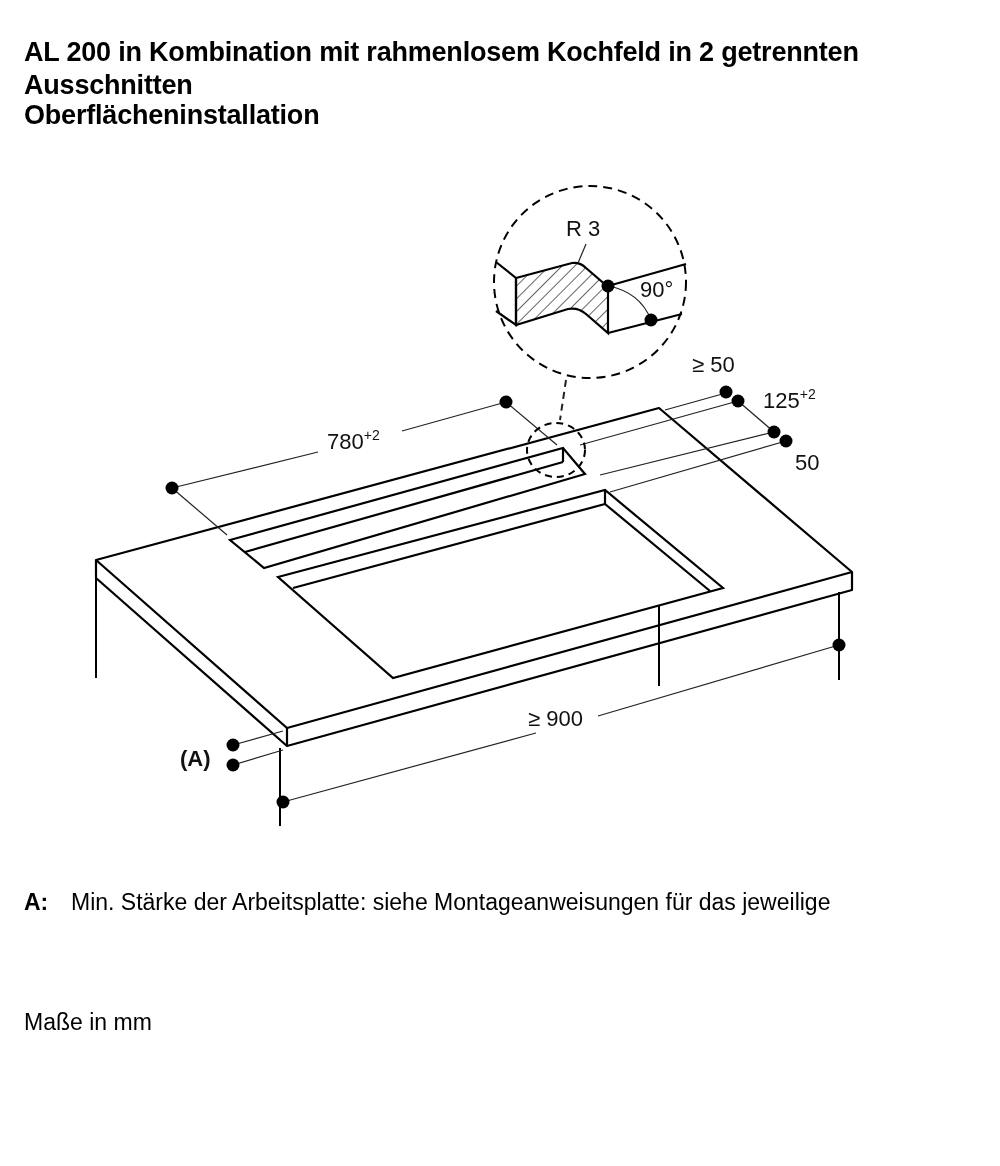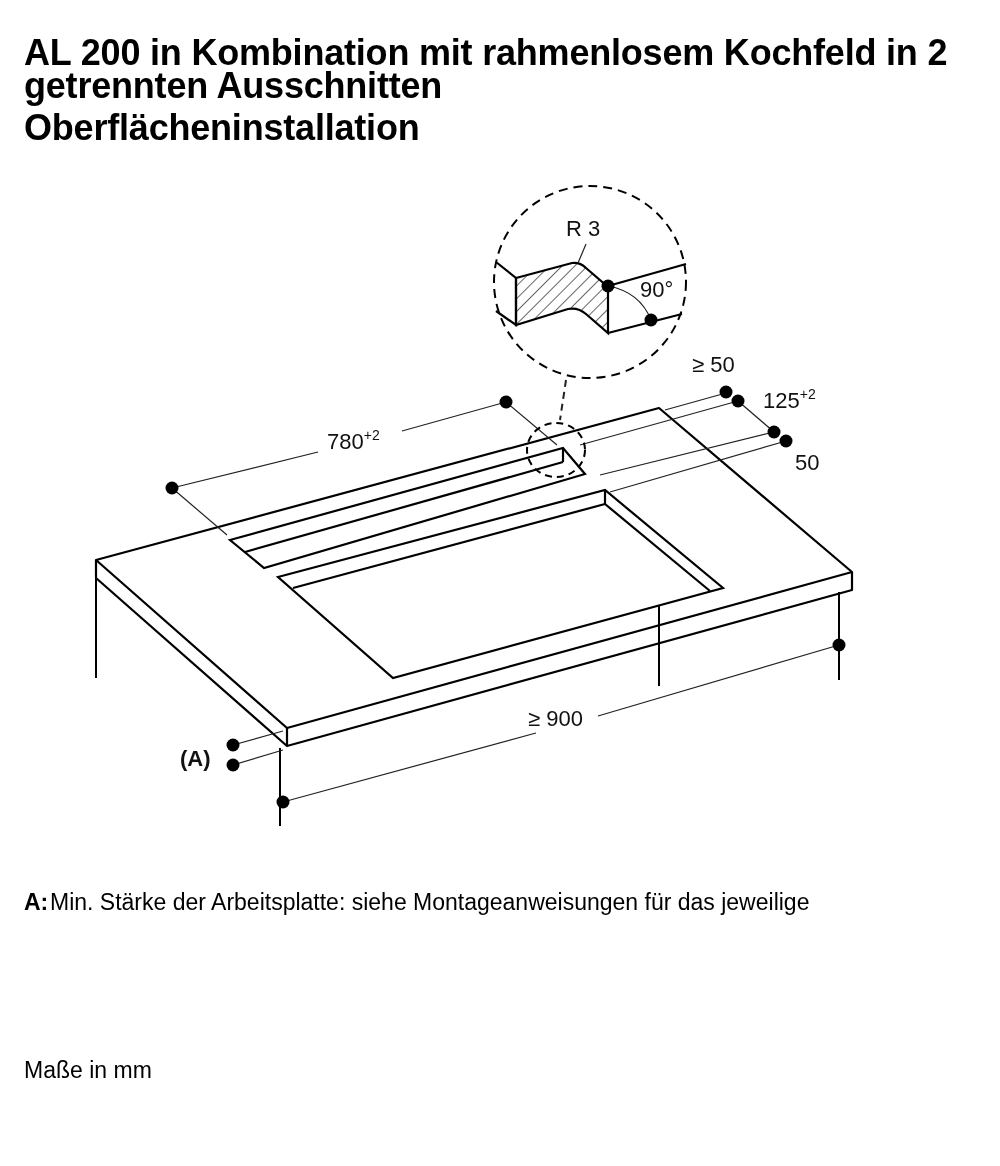--- a/index.html
+++ b/index.html
@@ -1,27 +1,27 @@
 <!DOCTYPE html>
 <html><head>
   <meta charset="utf-8">
   <style>
     html, body { margin: 0; padding: 0; background: #ffffff; }
     body { width: 1000px; height: 1166px; position: relative; overflow: hidden;
            font-family: "Liberation Sans", "DejaVu Sans", sans-serif; color: #000; }
-    .title { position: absolute; left: 24px; font-weight: bold; font-size: 36px; line-height: 33px; letter-spacing: -0.2px; }
+    .title { position: absolute; left: 24px; font-weight: bold; font-size: 27px; line-height: 33px; letter-spacing: -0.2px; }
     #t1 { top: 36px; width: 960px; }
-    #t2 { top: 111px; }
+    #t2 { top: 99px; }
     svg.diagram { position: absolute; left: 0; top: 0; }
     .dimtext { font-family: "Liberation Sans", sans-serif; font-size: 22px; fill: #111; }
     .sup { font-size: 14px; }
     .legend { position: absolute; left: 24px; top: 888px; font-size: 23px; line-height: 29px; }
     .legend .key { font-weight: bold; position: absolute; left: 0; top: 0; }
-    .legend .lines { margin-left: 26px; }
-    .units { position: absolute; left: 24px; top: 1009px; font-size: 23px; margin-top: 48px; }
+    .legend .lines { margin-left: 47px; }
+    .units { position: absolute; left: 24px; top: 1009px; font-size: 23px; }
   </style>
 </head>
 <body>
 
 <div id="t1" class="title">AL 200 in Kombination mit rahmenlosem Kochfeld in 2 getrennten Ausschnitten</div>
 <div id="t2" class="title">Oberflächeninstallation</div>
 
 <svg class="diagram" width="1000" height="880" viewBox="0 0 1000 880">
   <defs>
     <pattern id="hatch" patternUnits="userSpaceOnUse" width="9" height="9" patternTransform="rotate(45)">

